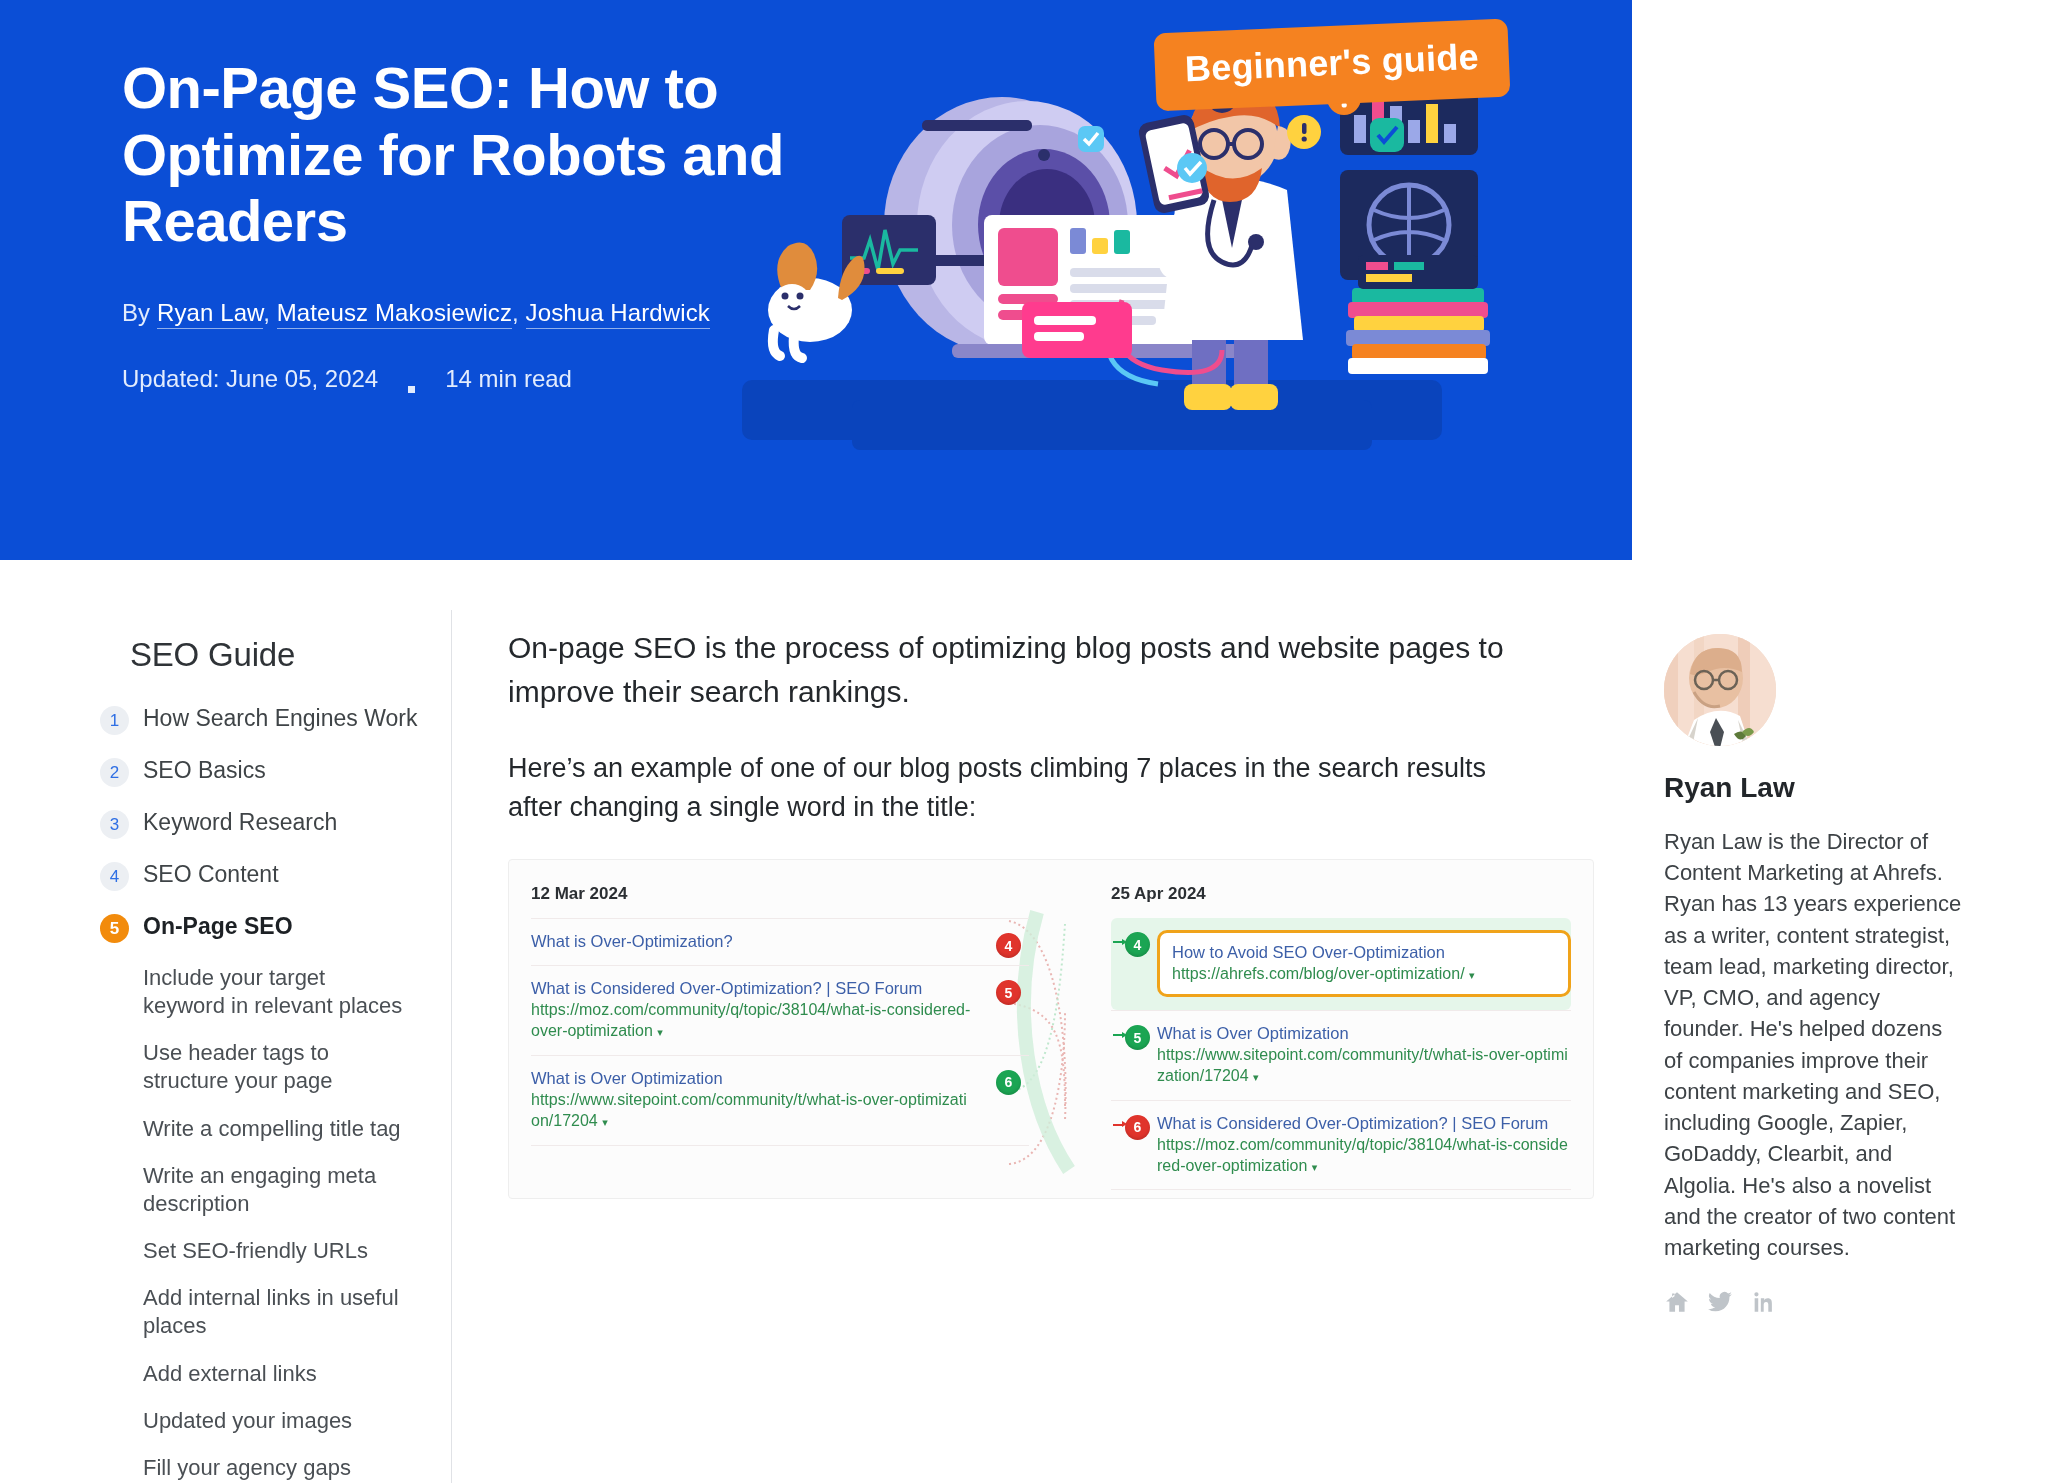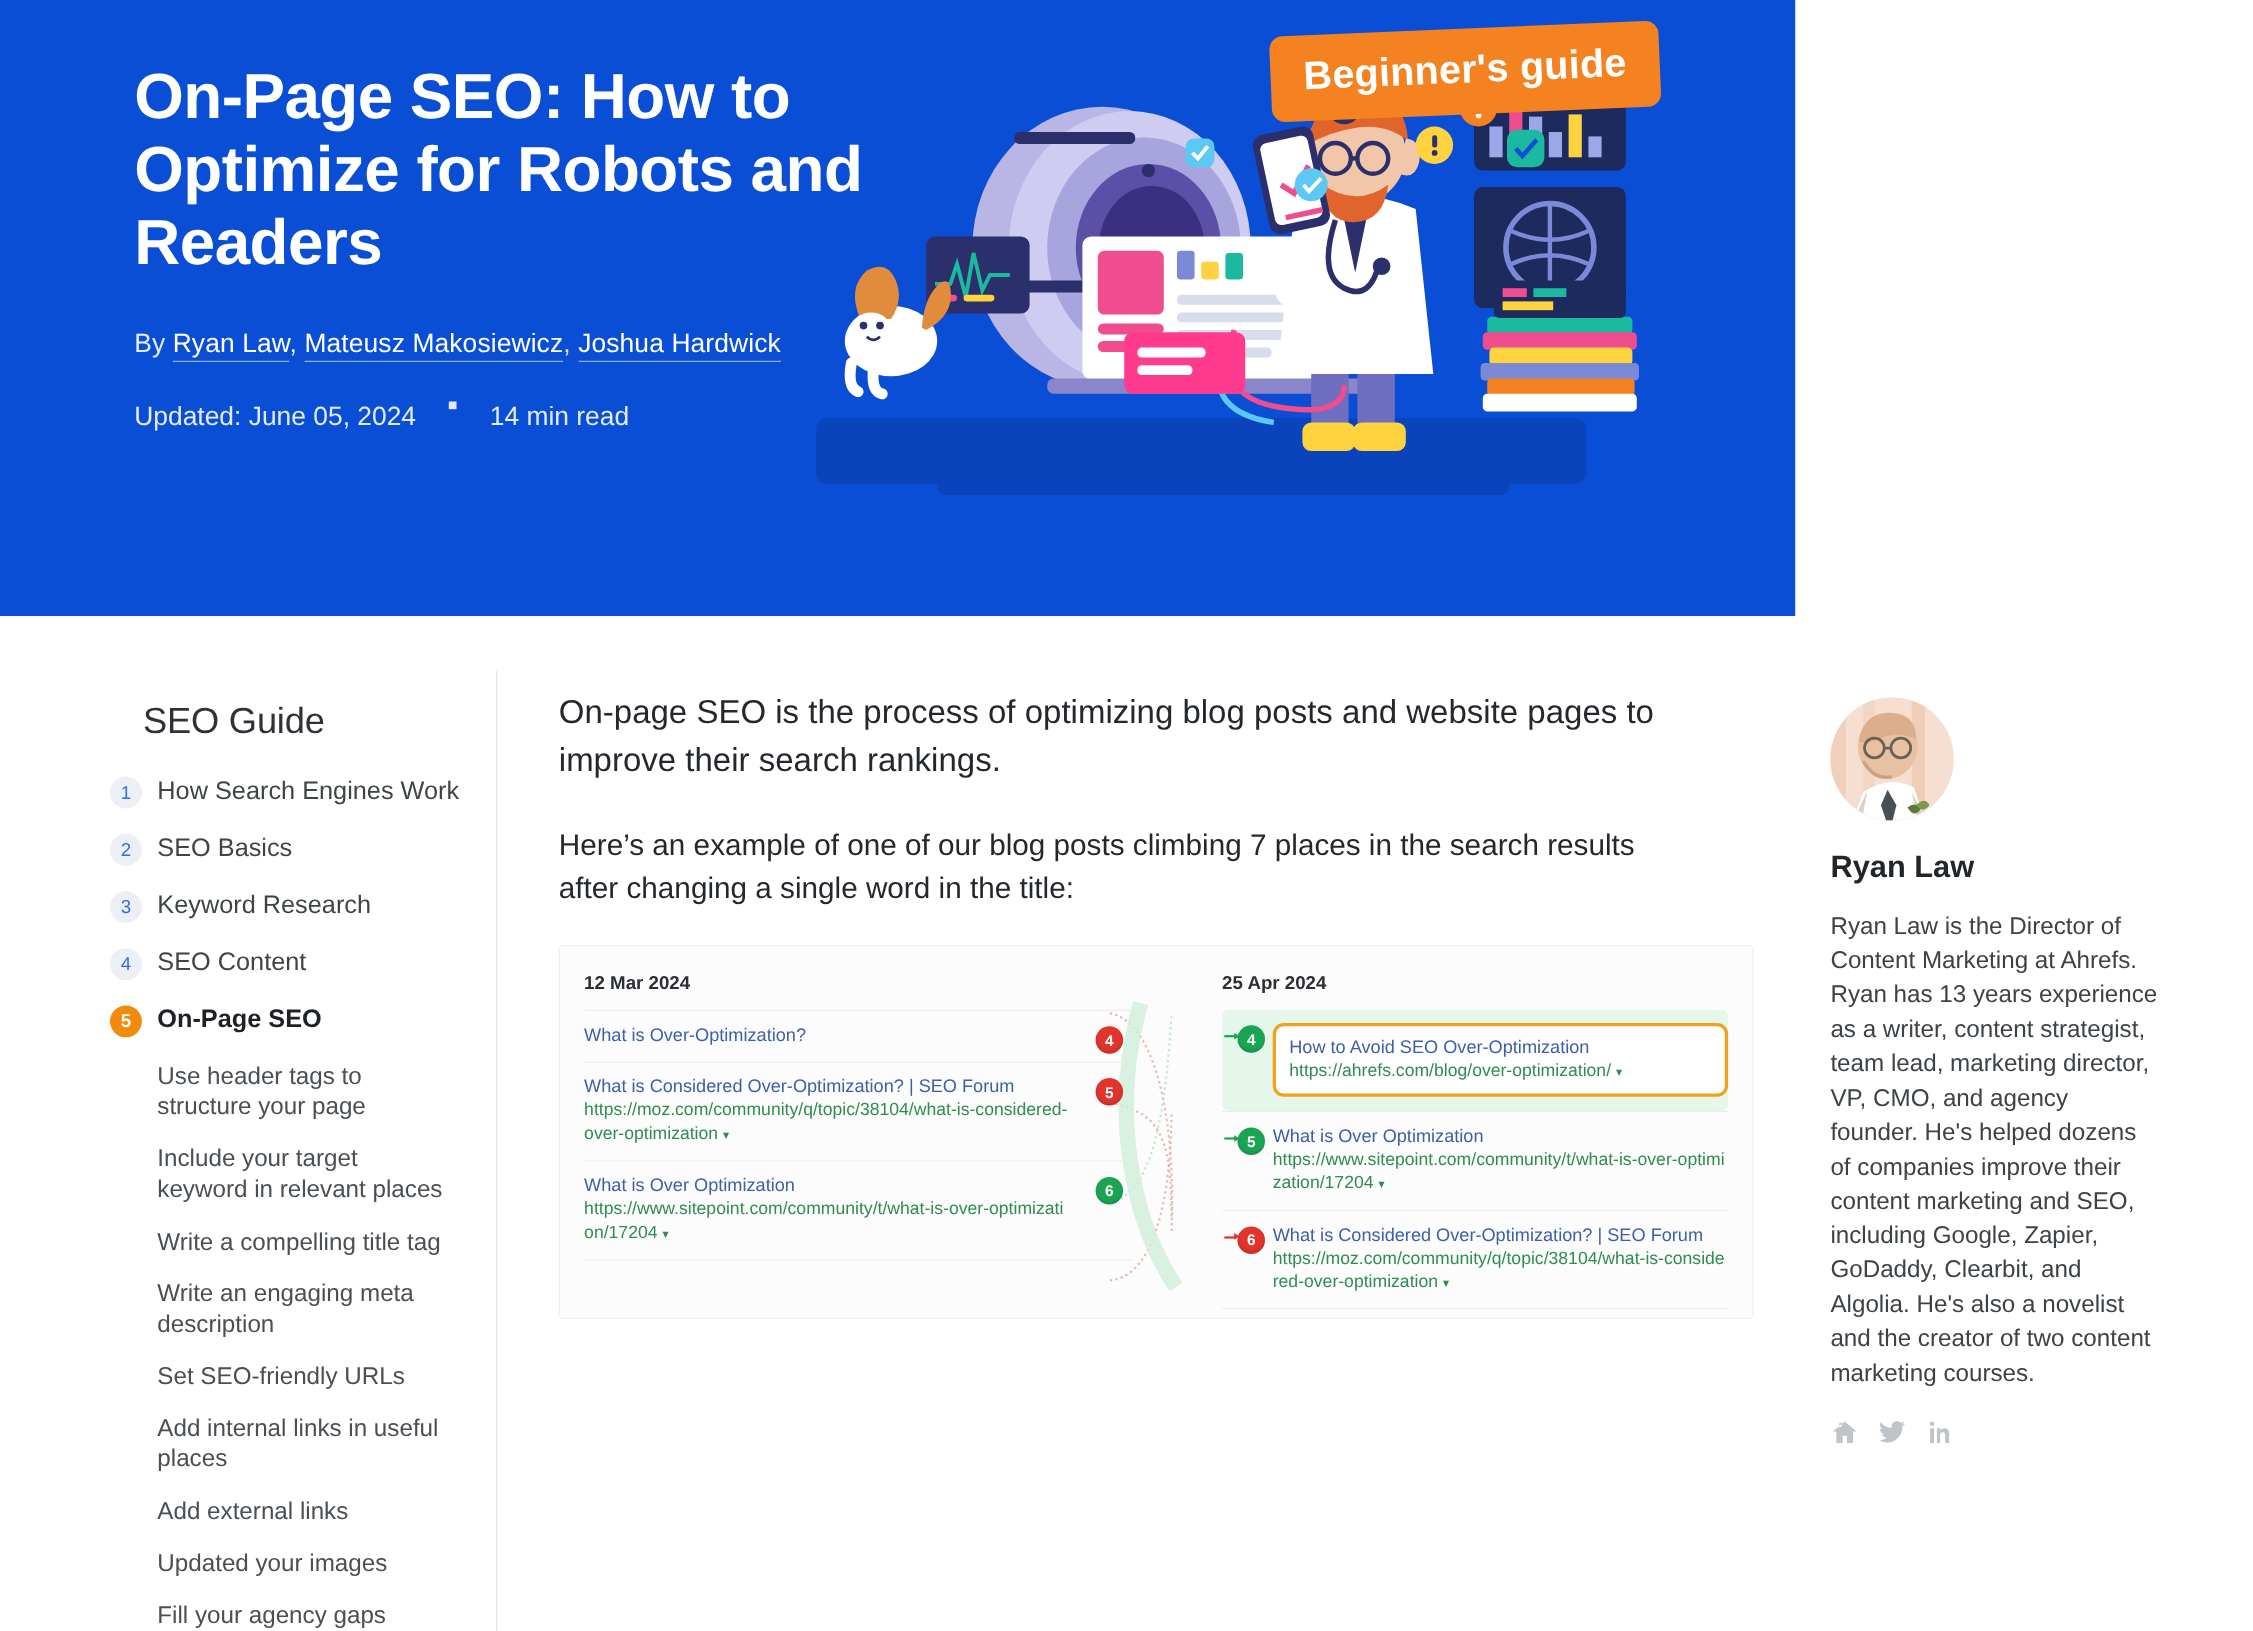--- a/index.html
+++ b/index.html
@@ -43,21 +43,21 @@
     color: #ffffff;
     text-decoration: none;
     border-bottom: 1px solid rgba(255,255,255,0.55);
     padding-bottom: 2px;
   }
   .meta {
     margin-top: 38px;
     color: #e3ecfd;
     font-size: 24px;
     display: flex;
-    align-items: flex-start;
+    align-items: flex-end;
     gap: 24px;
   }
   .meta-sep {
     display: inline-block;
     width: 7px; height: 7px;
     background: #e3ecfd;
     margin: 0 6px;
   }
 
   
@@ -495,22 +495,22 @@
     <div class="nav-item">
       <span class="badge">4</span>
       <span class="nav-label">SEO Content</span>
     </div>
     <div class="nav-item active">
       <span class="badge active">5</span>
       <span class="nav-label">On-Page SEO</span>
     </div>
 
     <div class="subnav">
+      <div class="subnav-item">Include your target keyword in relevant places</div>
       <div class="subnav-item">Use header tags to structure your page</div>
-      <div class="subnav-item">Include your target keyword in relevant places</div>
       <div class="subnav-item">Write a compelling title tag</div>
       <div class="subnav-item">Write an engaging meta description</div>
       <div class="subnav-item">Set SEO-friendly URLs</div>
       <div class="subnav-item">Add internal links in useful places</div>
       <div class="subnav-item">Add external links</div>
       <div class="subnav-item">Updated your images</div>
       <div class="subnav-item">Fill your agency gaps</div>
     </div>
   </aside>
 

